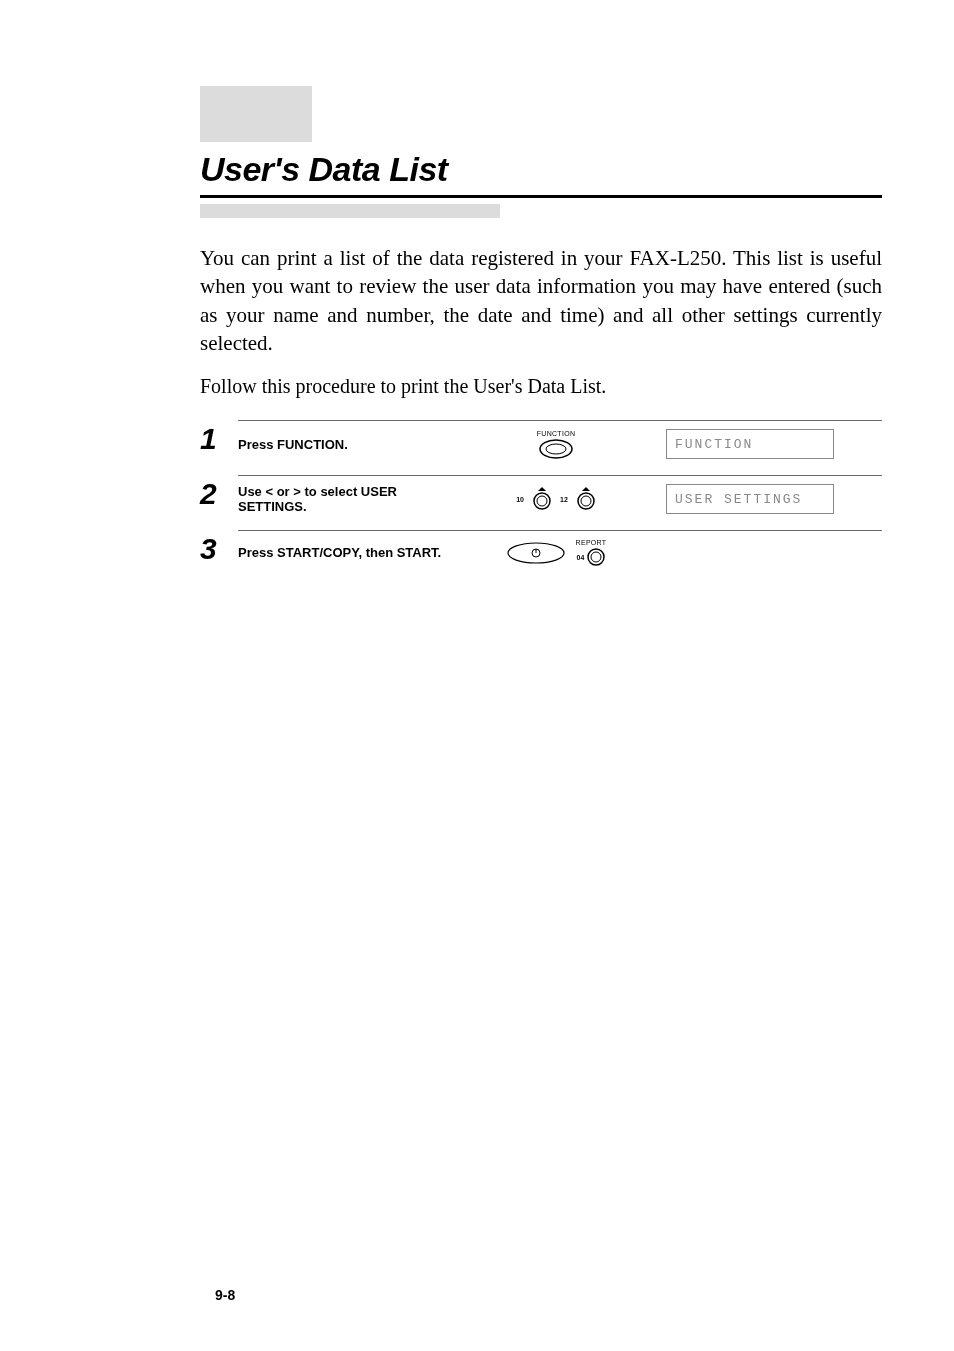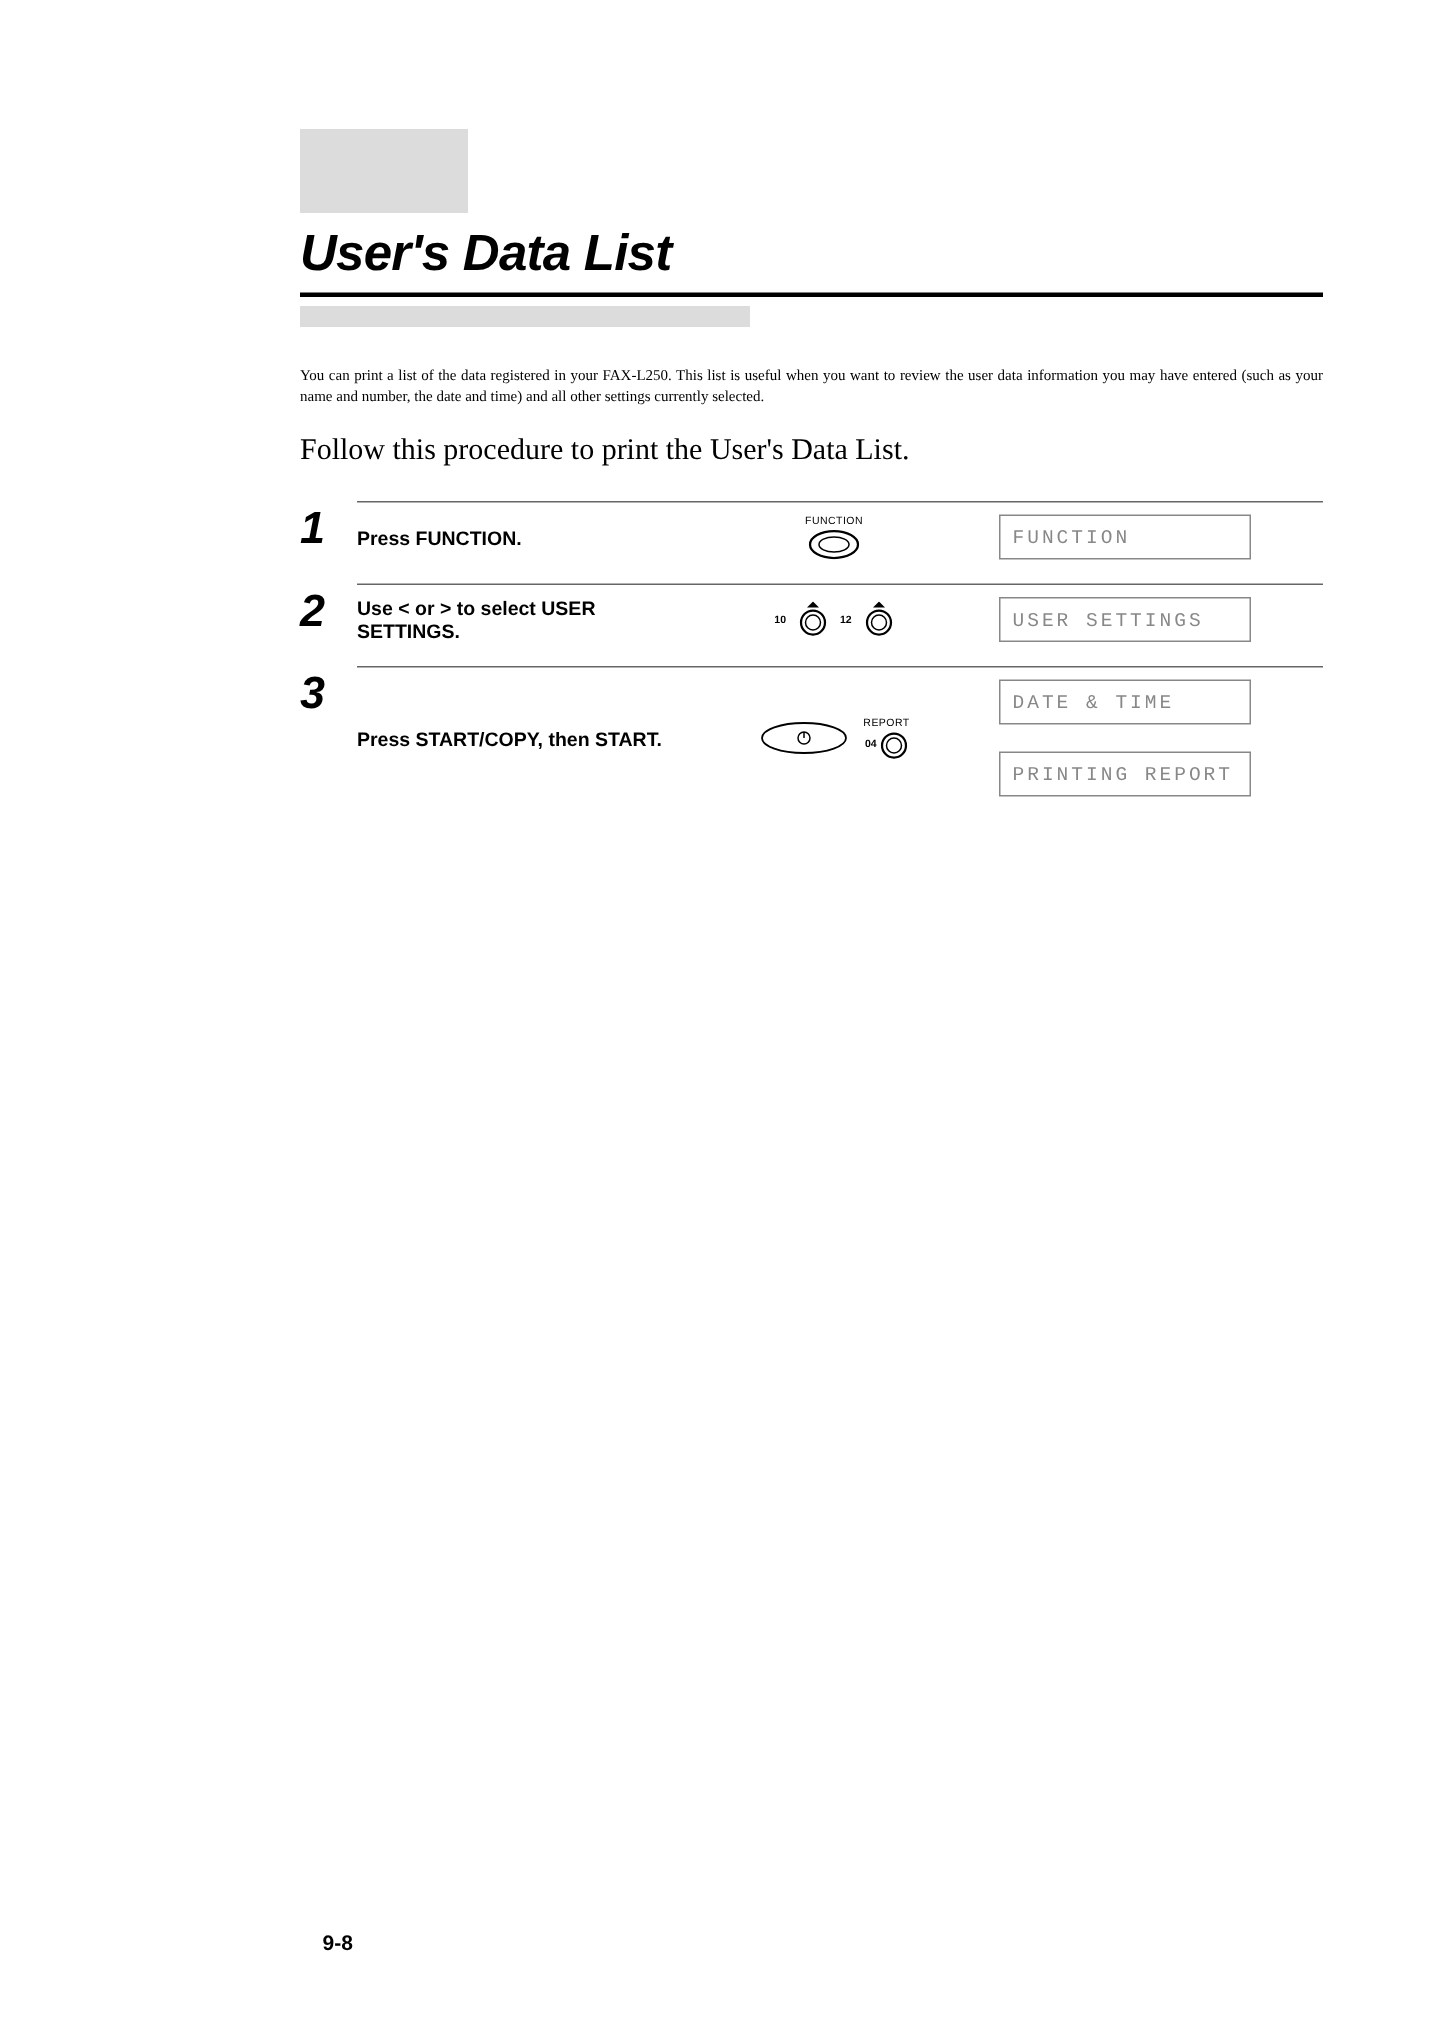--- a/index.html
+++ b/index.html
@@ -32,21 +32,21 @@
     border-top: 3px solid #000;
     margin-bottom: 6px;
   }
   .sub-bar {
     background: #dcdcdc;
     height: 14px;
     width: 300px;
     margin-bottom: 26px;
   }
   .intro {
-    font-size: 10px;
+    font-size: 21px;
     line-height: 1.35;
     text-align: justify;
     margin-bottom: 18px;
   }
   .follow {
     font-size: 20px;
     margin-bottom: 22px;
   }
   .steps {
     display: flex;
@@ -234,23 +234,19 @@
               <div style="display:flex;align-items:center;gap:3px;">
                 <span class="num-label">04</span>
                 <svg width="18" height="18" viewBox="0 0 18 18">
                   <circle cx="9" cy="9" r="8" fill="none" stroke="#000" stroke-width="1.5"></circle>
                   <circle cx="9" cy="9" r="5" fill="none" stroke="#000" stroke-width="1"></circle>
                 </svg>
               </div>
             </div>
           </div>
         </div>
-        <div class="displays">
-          <div class="lcd">DATE &amp; TIME</div>
-          <div class="lcd">PRINTING REPORT</div>
-        </div>
       </div>
     </div>
 
   </div>
 </div>
 
 <div class="page-num">9-8</div>
 
 </body></html>

